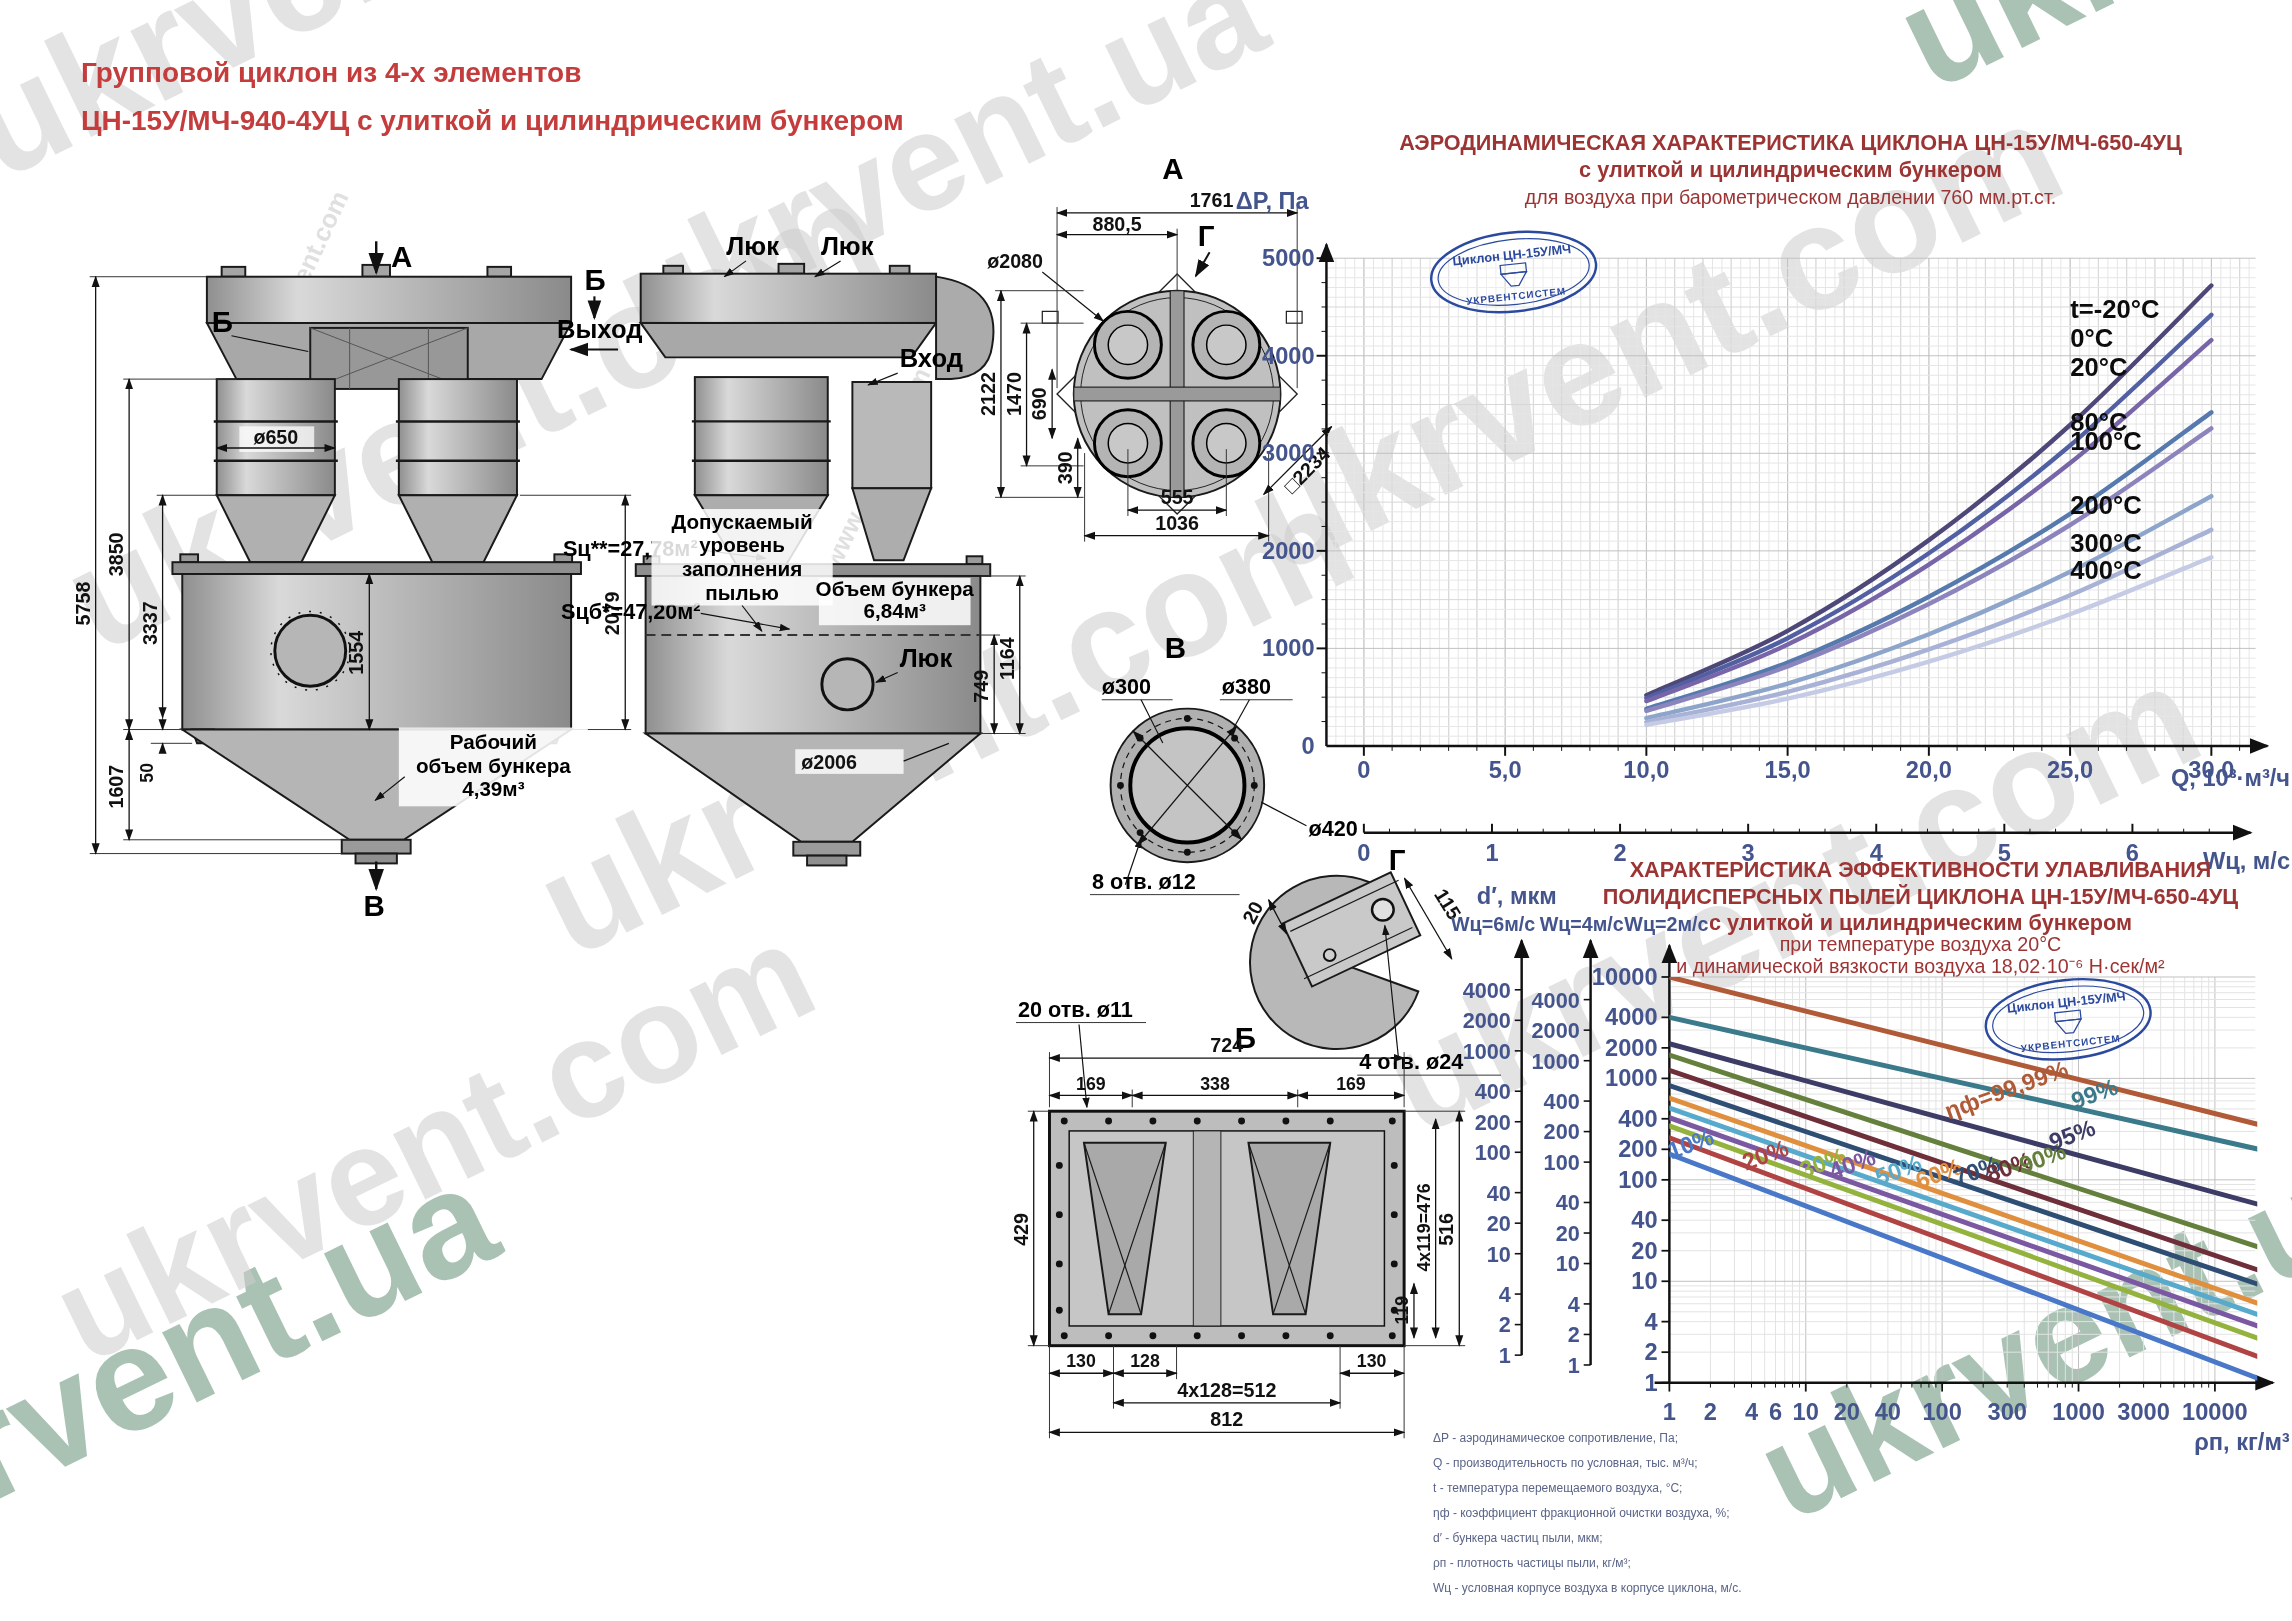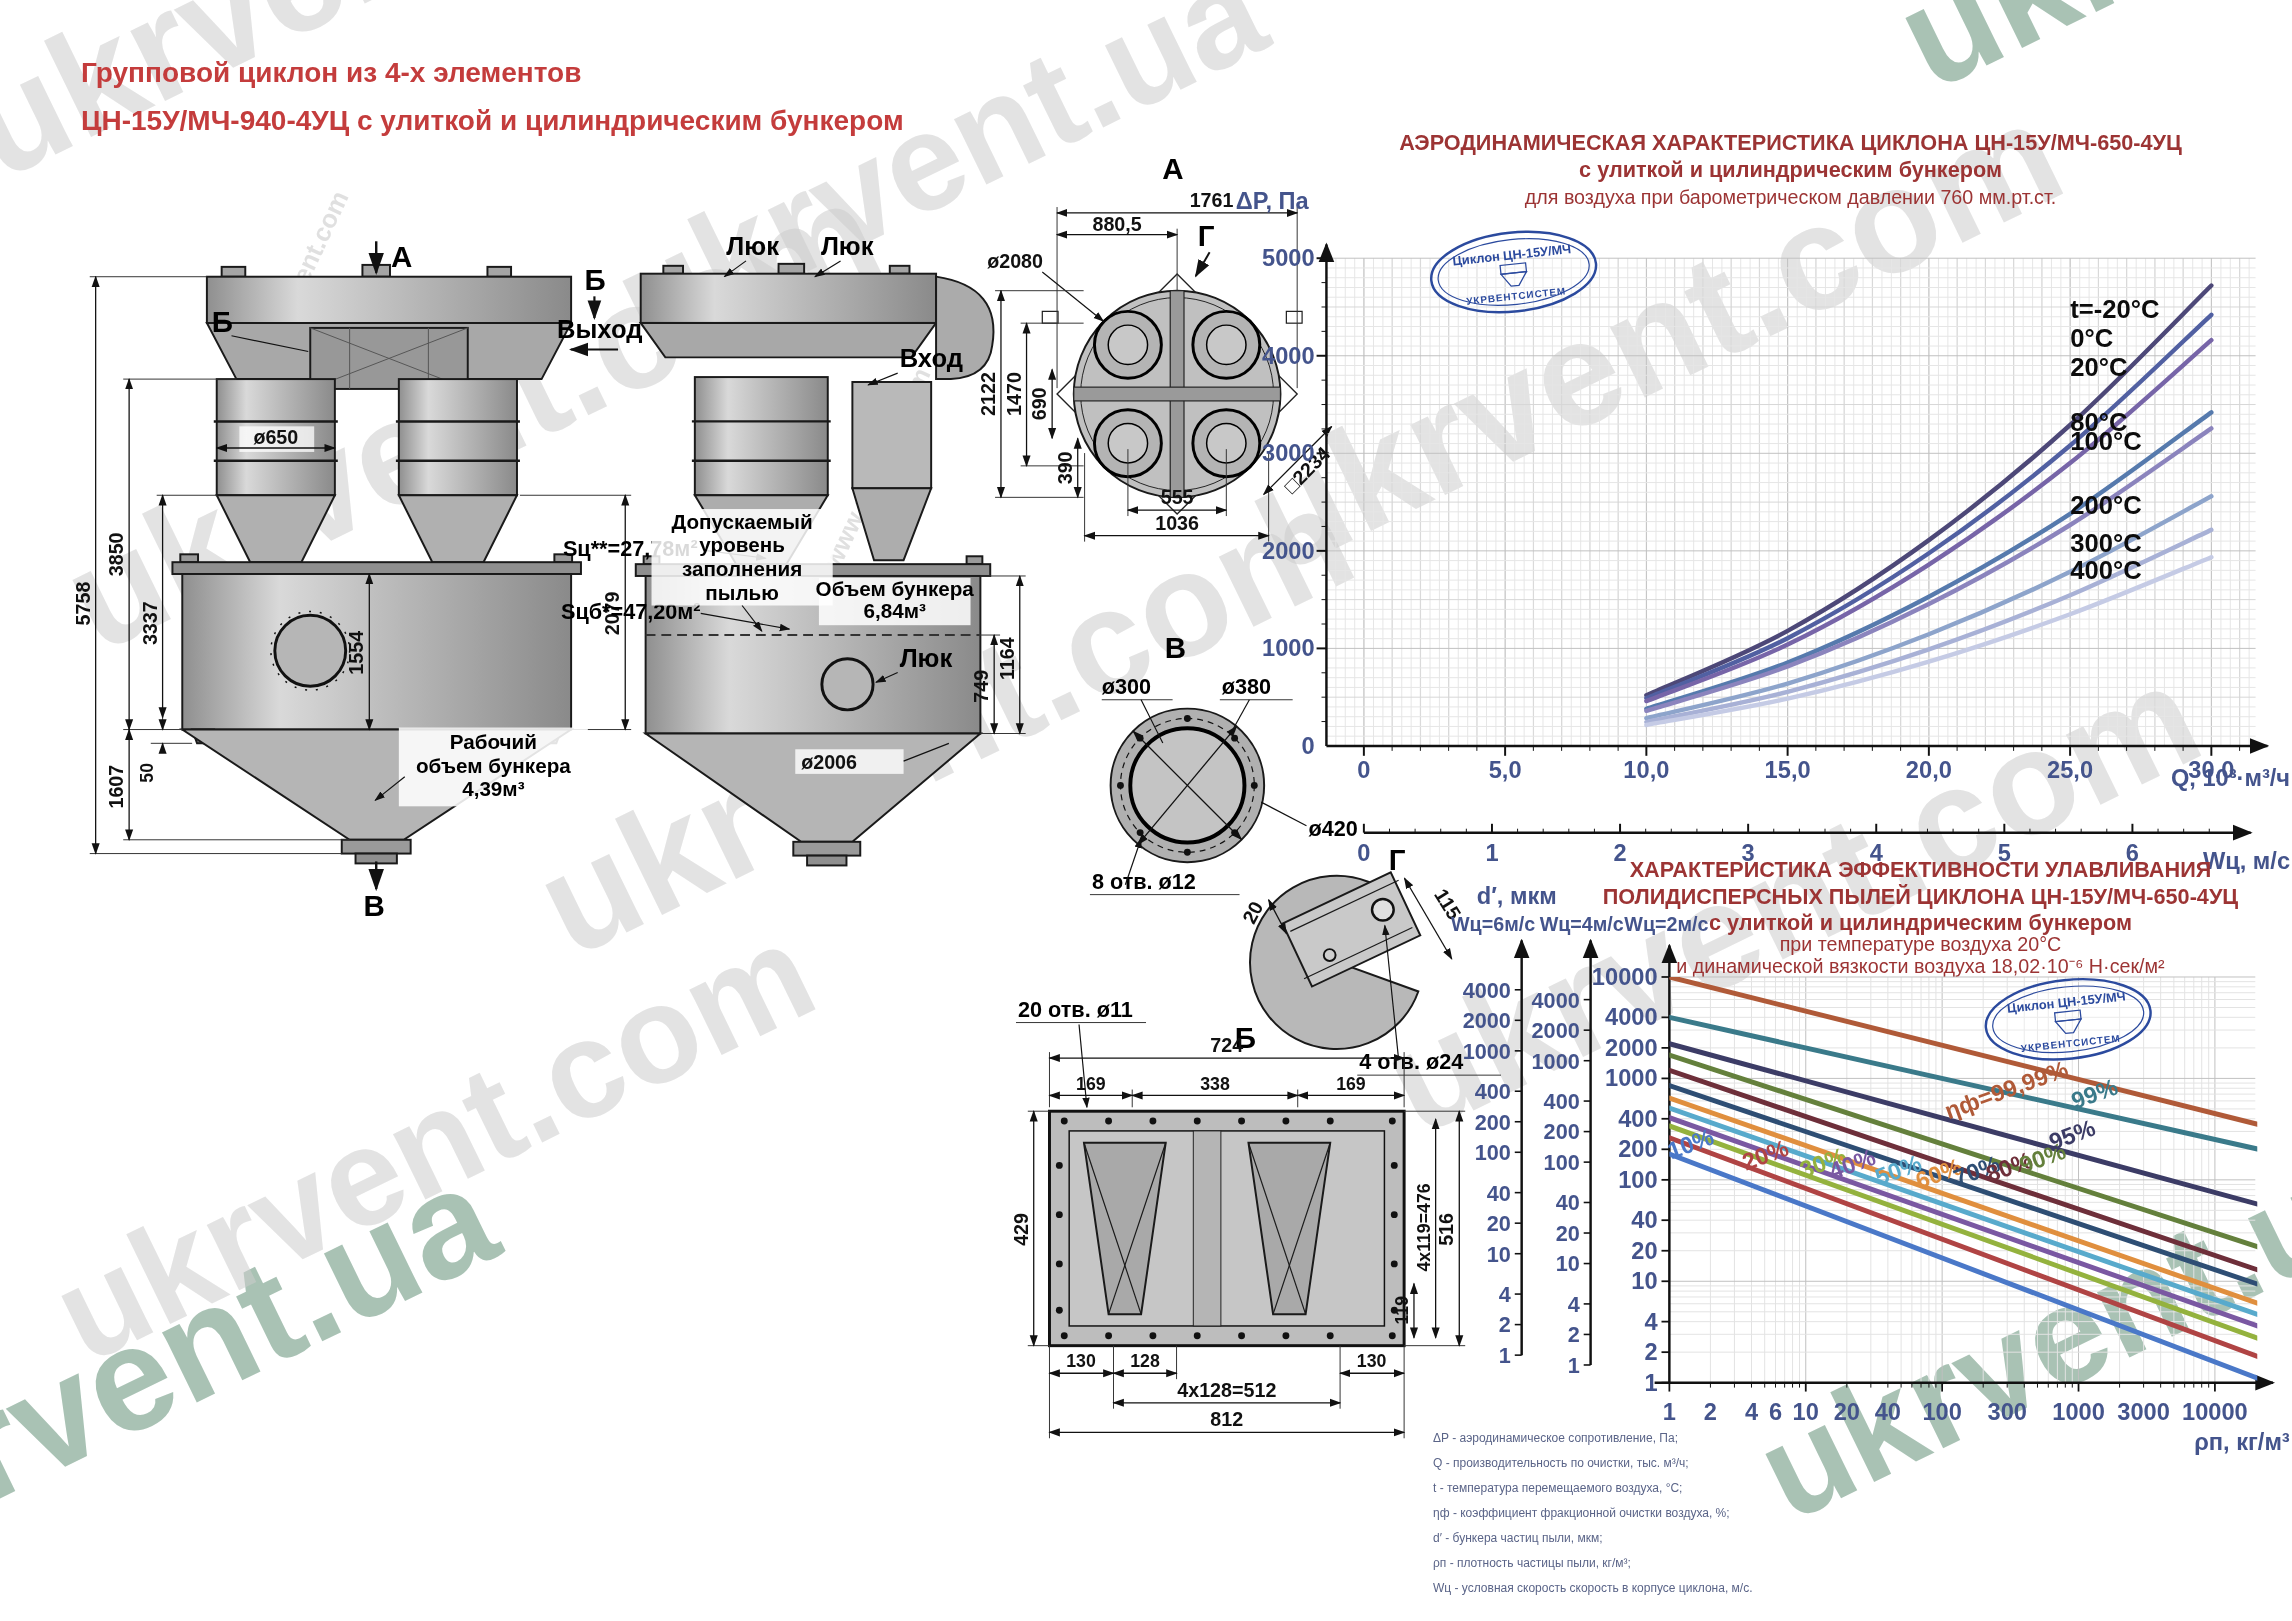--- a/index.html
+++ b/index.html
@@ -1005,23 +1005,23 @@
           <rect x="847" y="167" width="26" height="9" fill="none" stroke="#2b4a9e" stroke-width="1.3"></rect>
           <path d="M847,176 L873,176 L864,189 L856,189 Z" fill="none" stroke="#2b4a9e" stroke-width="1.3"></path>
           <text x="860" y="203" text-anchor="middle" fill="#2b4a9e" style="font:bold 10px &quot;Liberation Sans&quot;,sans-serif" letter-spacing="1">УКРВЕНТСИСТЕМ</text>
         </g>
       </g>
     <text x="1085" y="612" class="caxl" text-anchor="end">ρп, кг/м³</text>
   </svg>
 
   <div class="legend-defs">
     <div>ΔP - аэродинамическое сопротивление, Па;</div>
-    <div>Q - производительность по очистки, тыс. м³/ч;</div>
+    <div>Q - производительность по условная, тыс. м³/ч;</div>
     <div>t - температура перемещаемого воздуха, °С;</div>
     <div>ηф - коэффициент фракционной очистки воздуха, %;</div>
     <div>d′ - бункера частиц пыли, мкм;</div>
     <div>ρп - плотность частицы пыли, кг/м³;</div>
-    <div>Wц - условная скорость скорость в корпусе циклона, м/с.</div>
+    <div>Wц - условная корпусе воздуха в корпусе циклона, м/с.</div>
   </div>
 
 
 </div>
 
 
 </body></html>

